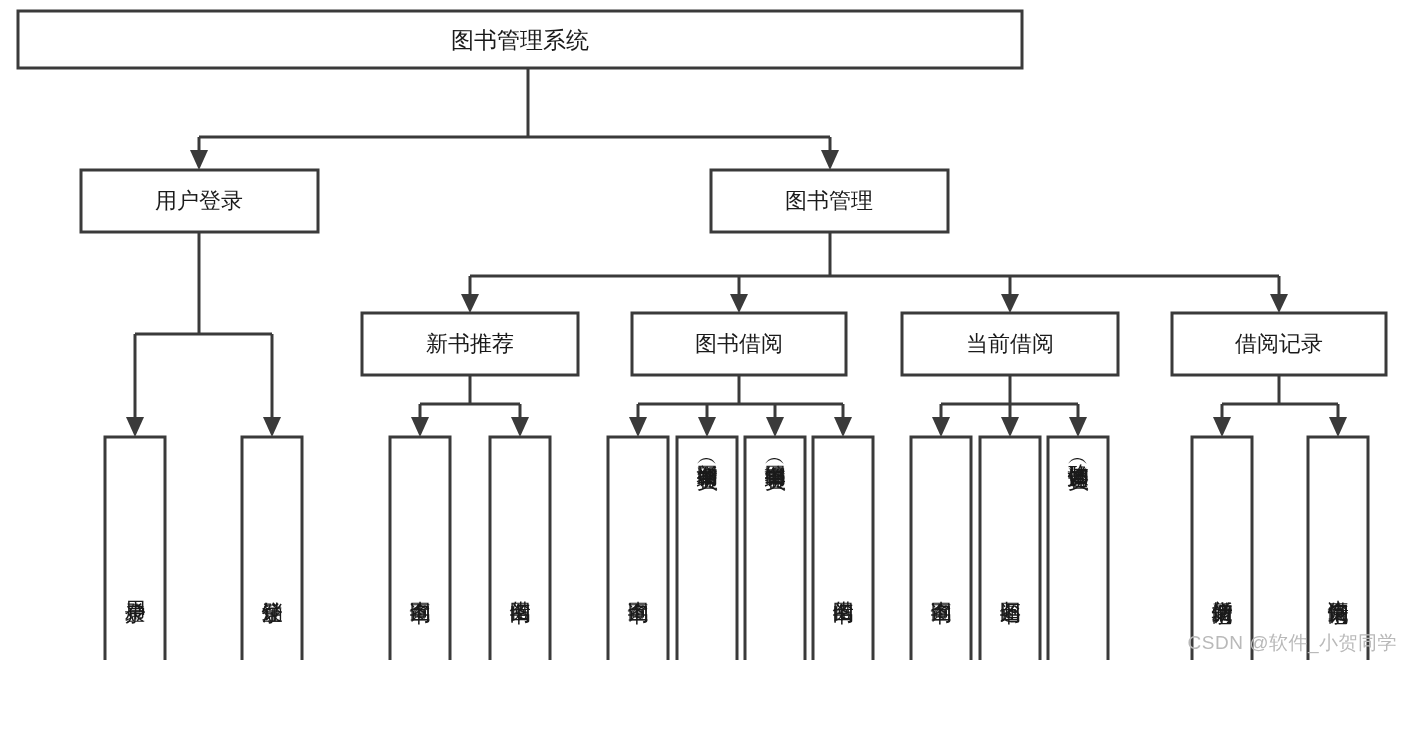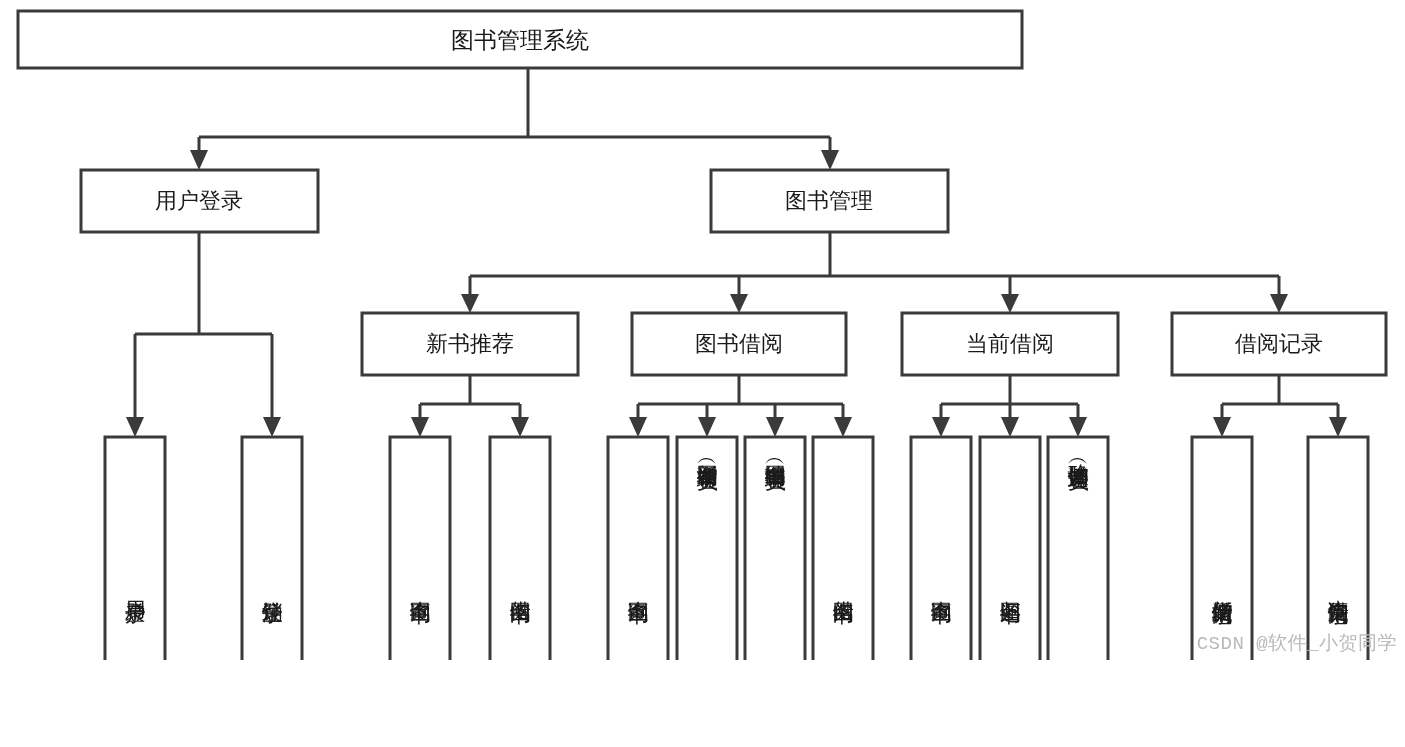--- a/index.html
+++ b/index.html
@@ -62,21 +62,21 @@
     line-height: 1.16;
     color: #1a1a1a;
     letter-spacing: 1px;
     white-space: nowrap;
     pointer-events: none;
   }
   .watermark {
     position: absolute;
     right: 8px;
     bottom: 4px;
-    font-family: Liberation Mono, monospace;
+    font-family: Liberation Sans, sans-serif;
     font-size: 19px;
     color: #b9b9b9;
     letter-spacing: 0.5px;
     user-select: none;
   }
 </style>
 </head>
 <body>
 
 <div id="diagram-root">

